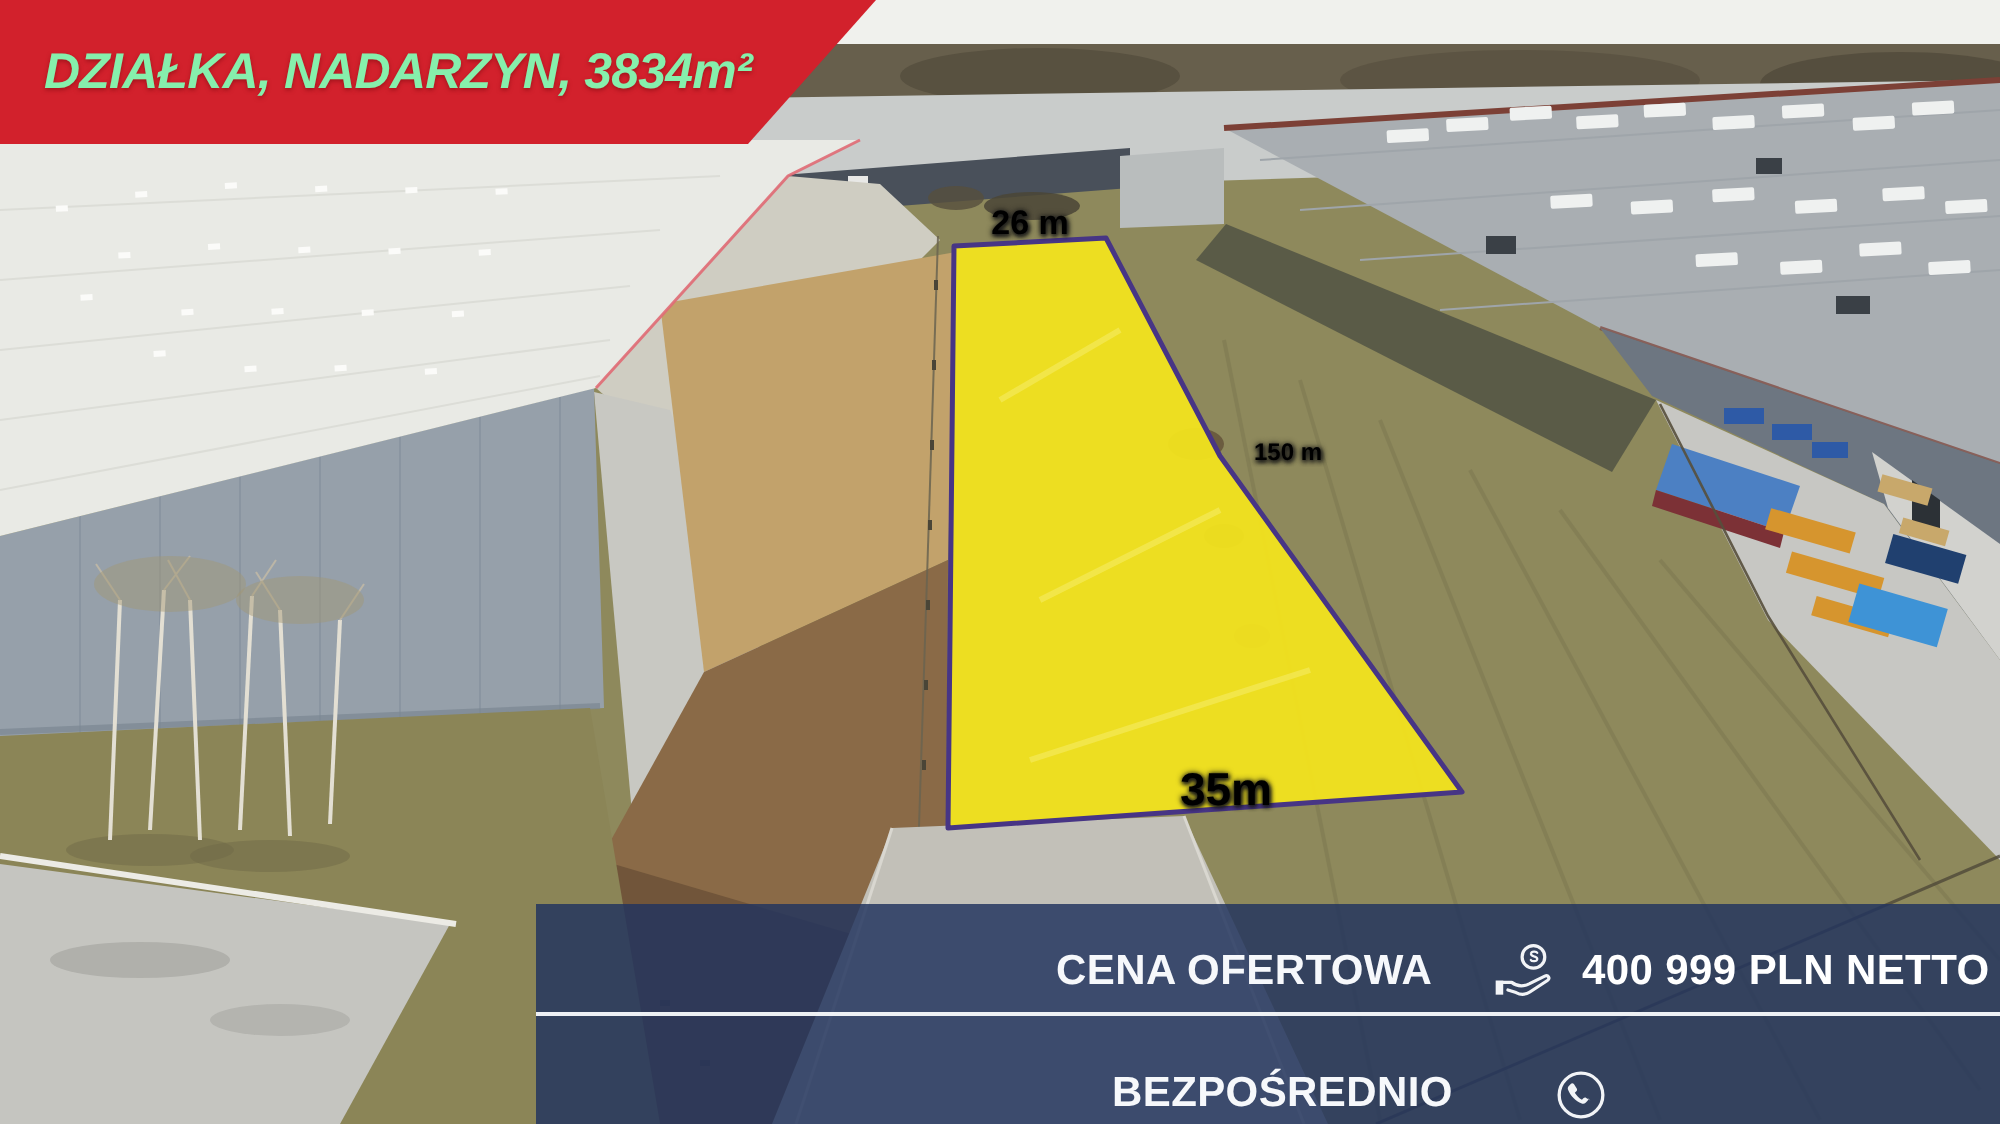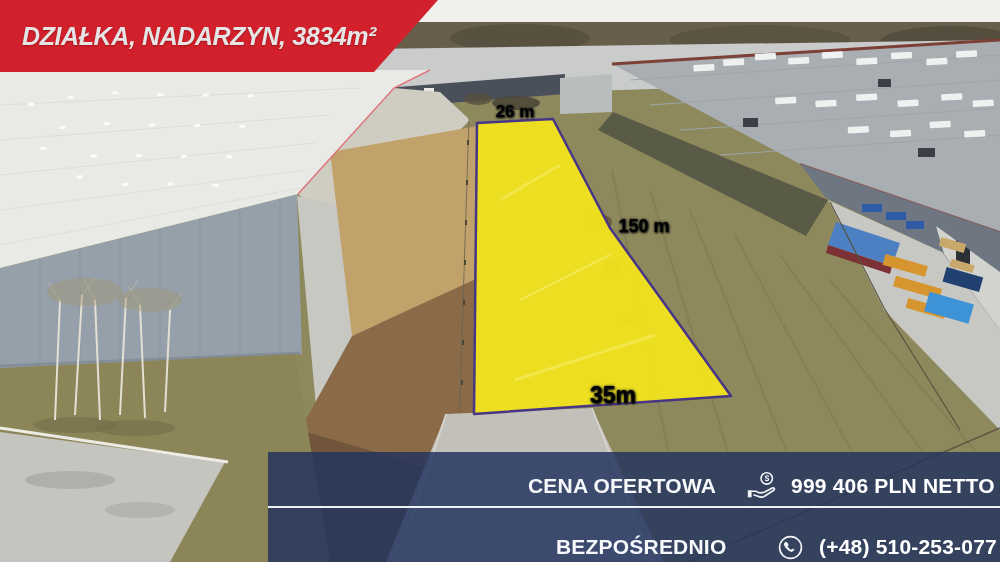--- a/index.html
+++ b/index.html
@@ -7,30 +7,30 @@
          font-family:"Liberation Sans",sans-serif;background:#8e895c;}
   .scene svg.layer{position:absolute;left:0;top:0;width:1000px;height:562px;}
   .bg{z-index:0;}
   .plot-svg{z-index:2;}
 
   
   .banner{position:absolute;left:0;top:0;width:440px;height:72px;z-index:5;
           background:#d2212c;
           clip-path:polygon(0 0,438px 0,374px 72px,0 72px);
           display:flex;align-items:center;}
-  .banner-text{color:#e5e5e5;font-weight:700;font-style:italic;font-size:25px;
+  .banner-text{color:#86efac;font-weight:700;font-style:italic;font-size:25px;
                letter-spacing:-0.4px;padding-left:22px;white-space:nowrap;
                text-shadow:0 1px 2px rgba(120,10,15,.55);}
 
   
   .dim-label{position:absolute;z-index:4;color:#000000;font-weight:700;white-space:nowrap;
              transform:translate(-50%,-50%);
              text-shadow:0 0 3px rgba(25,25,25,.95),0 1px 2px rgba(25,25,25,.9),1px 1px 2px rgba(25,25,25,.85);}
   .dim-top{left:515px;top:112px;font-size:17px;}
-  .dim-side{left:644px;top:226px;font-size:18px;}
+  .dim-side{left:644px;top:226px;font-size:12px;}
   .dim-bottom{left:613px;top:395px;font-size:23px;}
 
   
   .offer-panel{position:absolute;left:268px;top:452px;width:732px;height:110px;z-index:6;
                background:rgba(34,53,94,0.84);}
   .offer-row{display:flex;align-items:center;height:68px;padding-left:260px;box-sizing:border-box;}
   .offer-row.second{height:54px;margin-left:28px;}
   .offer-label{width:217px;color:#f6f8fb;font-weight:700;font-size:21px;letter-spacing:.2px;white-space:nowrap;}
   .offer-icon{width:34px;display:flex;justify-content:center;align-items:center;}
   .offer-value{margin-left:12px;color:#ffffff;font-weight:700;font-size:21px;letter-spacing:.2px;white-space:nowrap;}
@@ -276,28 +276,27 @@
     <div class="offer-row">
       <div class="offer-label">CENA OFERTOWA</div>
       <div class="offer-icon">
         <svg width="36" height="32" viewBox="0 0 36 32" fill="none" stroke="#f2f4f7" stroke-width="1.7" stroke-linecap="round" stroke-linejoin="round">
           <circle cx="23" cy="8" r="6"></circle>
           <path d="M25 5.8 c-.5-.9-3.1-.8-3.3.4 -.2 1 .9 1.3 1.6 1.5 .8.2 1.9.5 1.7 1.6 -.2 1.2-2.9 1.3-3.4.3" stroke-width="1.2"></path>
           <path d="M7 21.5 h4.5 c2.6 2 6.2 2.2 9.2.8 l8.3-4.1 c1.8-.9 3 1.2 1.4 2.3 l-9.3 6.1 c-2.2 1.4-5 1.5-7.3.3 L9.5 25.5"></path>
           <rect x="3" y="20.5" width="4" height="7.5" fill="#f2f4f7" stroke="none"></rect>
         </svg>
       </div>
-      <div class="offer-value">999 406 PLN NETTO</div>
+      <div class="offer-value">400 999 PLN NETTO</div>
     </div>
     <div class="offer-divider"></div>
     <div class="offer-row second">
       <div class="offer-label">BEZPOŚREDNIO</div>
       <div class="offer-icon">
         <svg width="29" height="29" viewBox="0 0 30 30">
           <circle cx="15" cy="15" r="11.3" fill="none" stroke="#f2f4f7" stroke-width="1.7"></circle>
           <path fill="#f2f4f7" d="M19.8 17.9l-2.1-1.4c-.5-.3-1.1-.2-1.5.2l-.7.8c-1.5-.9-2.8-2.2-3.7-3.7l.8-.7c.4-.4.5-1 .2-1.5L11.4 9.5c-.4-.6-1.2-.7-1.7-.2l-1 1c-.5.5-.7 1.3-.4 2 1.3 3.2 3.9 5.8 7.1 7.1.7.3 1.5.1 2-.4l1-1c.5-.5.4-1.3-.2-1.7z"></path>
         </svg>
       </div>
-      <div class="offer-value">(+48) 510-253-077</div>
     </div>
   </div>
 
 </div>
 
 </body></html>

